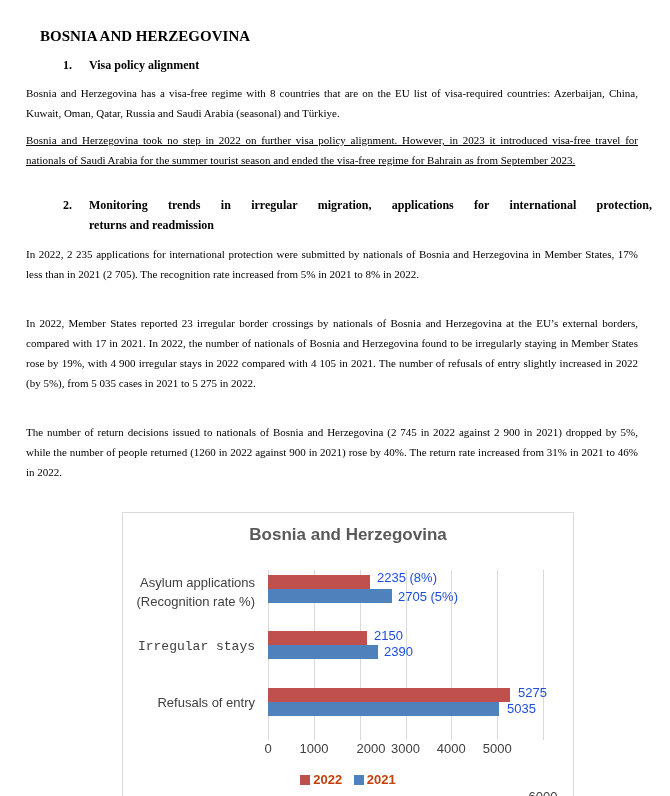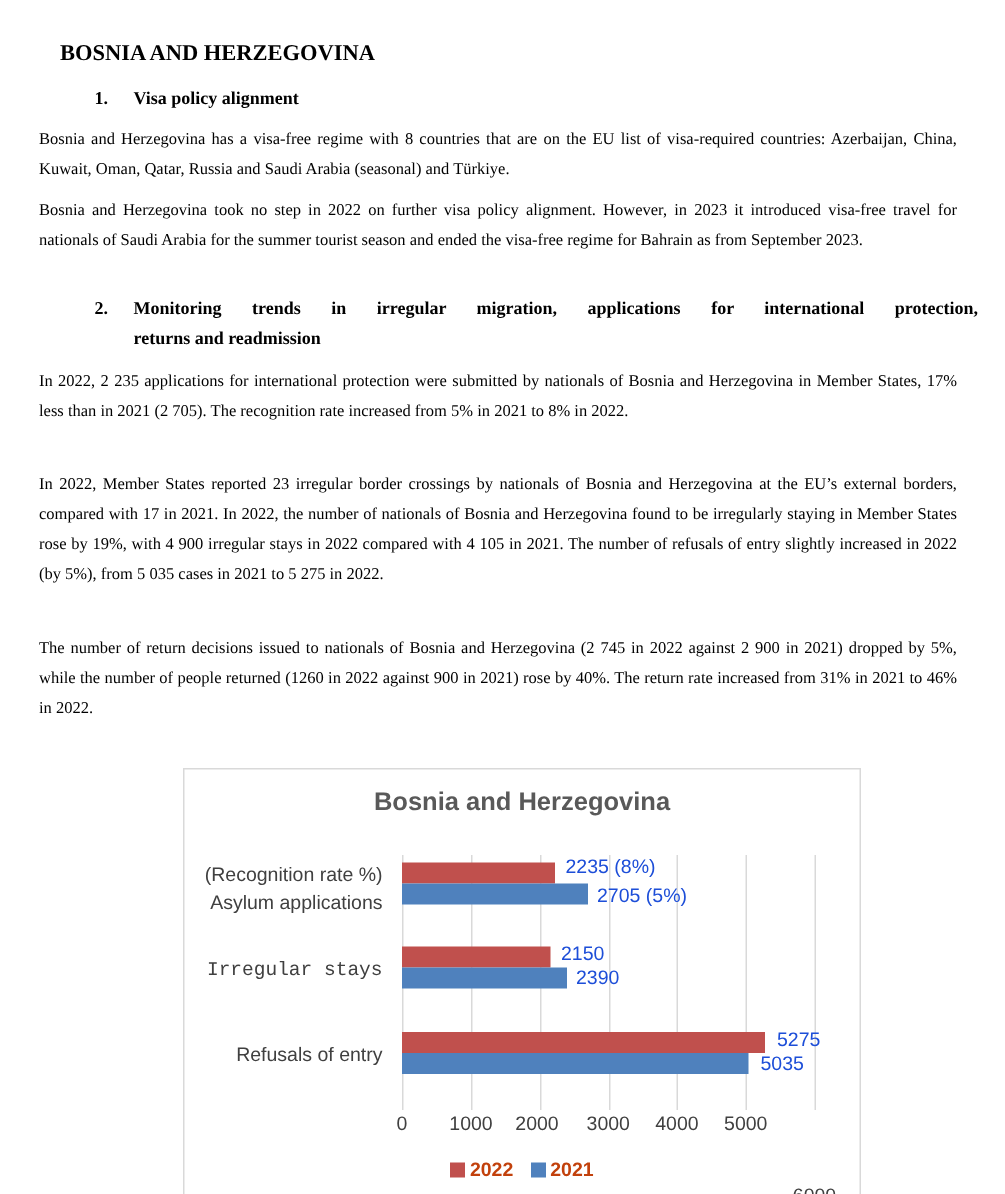--- a/index.html
+++ b/index.html
@@ -34,38 +34,38 @@
 <body>
 
 <div>
   <div class="h1">BOSNIA AND HERZEGOVINA</div>
 
   <div class="h2" style="left:63px; top:58px;">
     <span class="num">1.</span><span>Visa policy alignment</span>
   </div>
 
   <p class="body" style="top:83px;">Bosnia and Herzegovina has a visa-free regime with 8 countries that are on the EU list of visa-required countries: Azerbaijan, China, Kuwait, Oman, Qatar, Russia and Saudi Arabia (seasonal) and Türkiye.</p>
-  <p class="body" style="top:130px;">Bosnia and Herzegovina took no step in 2022 on further visa policy alignment. However, in 2023 it introduced visa-free travel for nationals of Saudi Arabia for the summer tourist season and ended the visa-free regime for Bahrain as from September 2023.</p>
+  <p class="body" style="top:130px;text-decoration:underline;">Bosnia and Herzegovina took no step in 2022 on further visa policy alignment. However, in 2023 it introduced visa-free travel for nationals of Saudi Arabia for the summer tourist season and ended the visa-free regime for Bahrain as from September 2023.</p>
 
   <div class="h2" style="left:63px; top:198px; width:589px; text-align:justify; text-align-last:justify;">
     <span class="num">2.</span><span>Monitoring trends in irregular migration, applications for international protection,</span>
   </div>
   <div class="h2" style="left:89px; top:218px;">returns and readmission</div>
 
   <p class="body" style="top:244px;">In 2022, 2 235 applications for international protection were submitted by nationals of Bosnia and Herzegovina in Member States, 17% less than in 2021 (2 705). The recognition rate increased from 5% in 2021 to 8% in 2022.</p>
   <p class="body" style="top:313px;">In 2022, Member States reported 23 irregular border crossings by nationals of Bosnia and Herzegovina at the EU’s external borders, compared with 17 in 2021. In 2022, the number of nationals of Bosnia and Herzegovina found to be irregularly staying in Member States rose by 19%, with 4 900 irregular stays in 2022 compared with 4 105 in 2021. The number of refusals of entry slightly increased in 2022 (by 5%), from 5 035 cases in 2021 to 5 275 in 2022.</p>
   <p class="body" style="top:422px;">The number of return decisions issued to nationals of Bosnia and Herzegovina (2 745 in 2022 against 2 900 in 2021) dropped by 5%, while the number of people returned (1260 in 2022 against 900 in 2021) rose by 40%. The return rate increased from 31% in 2021 to 46% in 2022.</p>
 </div>
 
 <div class="chart">
   <div class="chart-title">Bosnia and Herzegovina</div>
 
   <div class="cat" style="top:60px;">
+    <div>Asylum applications</div>
     <div>(Recognition rate %)</div>
-    <div>Asylum applications</div>
   </div>
   <div class="cat" style="top:124px;font-family:Liberation Mono, monospace;">Irregular stays</div>
   <div class="cat" style="top:180px;">Refusals of entry</div>
 
   <div class="plot">
     <div class="grid" style="left:0px;"></div>
     <div class="grid" style="left:45.8px;"></div>
     <div class="grid" style="left:91.7px;"></div>
     <div class="grid" style="left:137.5px;"></div>
     <div class="grid" style="left:183.3px;"></div>
@@ -83,21 +83,21 @@
     <div class="blabel" style="top:74px; left:116px;">2390</div>
 
     <div class="bar y2022" style="top:118px; width:241.8px;"></div>
     <div class="blabel" style="top:115px; left:250px;">5275</div>
     <div class="bar y2021" style="top:132px; width:230.8px;"></div>
     <div class="blabel" style="top:131px; left:239px;">5035</div>
   </div>
 
   <div class="tick" style="left:145px;">0</div>
   <div class="tick" style="left:191px;">1000</div>
-  <div class="tick" style="left:235px;">2000</div>
+  <div class="tick" style="left:248px;">2000</div>
   <div class="tick" style="left:282.5px;">3000</div>
   <div class="tick" style="left:328.3px;">4000</div>
   <div class="tick" style="left:374.2px;">5000</div>
   <div class="tick" style="left:420px;margin-top:48px;">6000</div>
 
   <div class="legend">
     <span class="item"><span class="sw" style="background:#c0504d;"></span><span>2022</span></span>
     <span class="item"><span class="sw" style="background:#4f81bd;"></span><span>2021</span></span>
   </div>
 </div>

